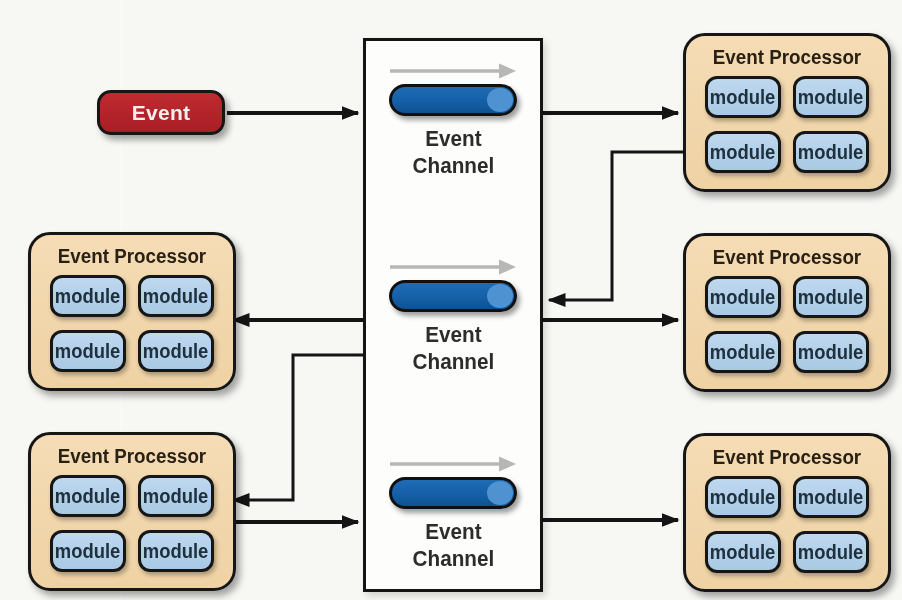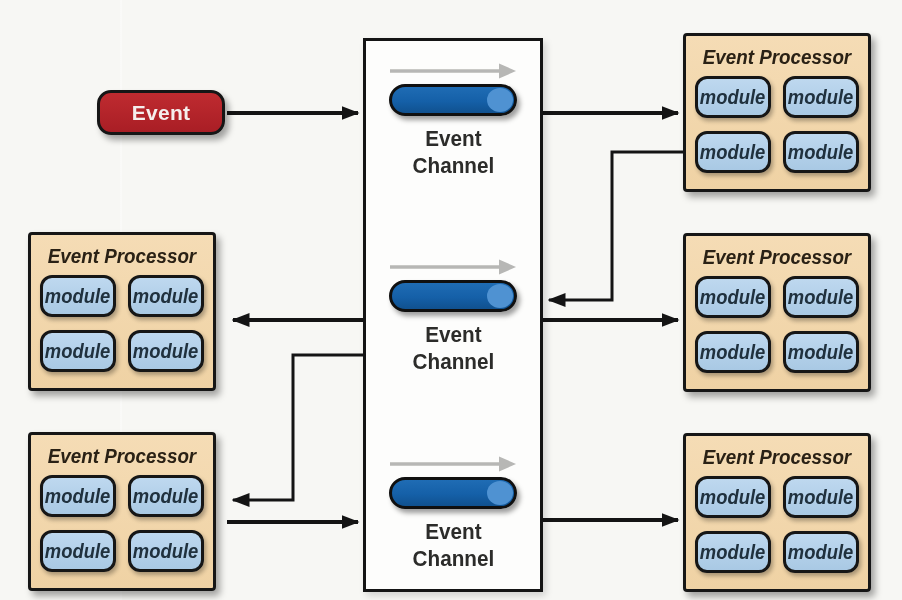--- a/index.html
+++ b/index.html
@@ -91,28 +91,27 @@
     color: #2c2c2a;
     font-size: 22px;
     font-weight: 700;
     line-height: 27px;
     transform: scaleX(0.94);
   }
 
   
   .processor {
     position: absolute;
-    width: 188px; height: 159px;
+    width: 208px; height: 159px;
     background: linear-gradient(180deg, #f5dcb5, #efd2a4);
     border: 3px solid #161616;
-    border-radius: 4px;
+    border-radius: 22px;
     box-sizing: border-box;
     box-shadow: 4px 5px 7px rgba(0,0,0,0.35);
     z-index: 2;
-    font-style: italic;
   }
   .processor.p-top-right    { left: 683px; top: 33px; }
   .processor.p-mid-right    { left: 683px; top: 233px; }
   .processor.p-bottom-right { left: 683px; top: 433px; }
   .processor.p-mid-left     { left: 28px;  top: 232px; }
   .processor.p-bottom-left  { left: 28px;  top: 432px; }
   .processor-title {
     margin-top: 10px;
     text-align: center;
     font-size: 20px;

